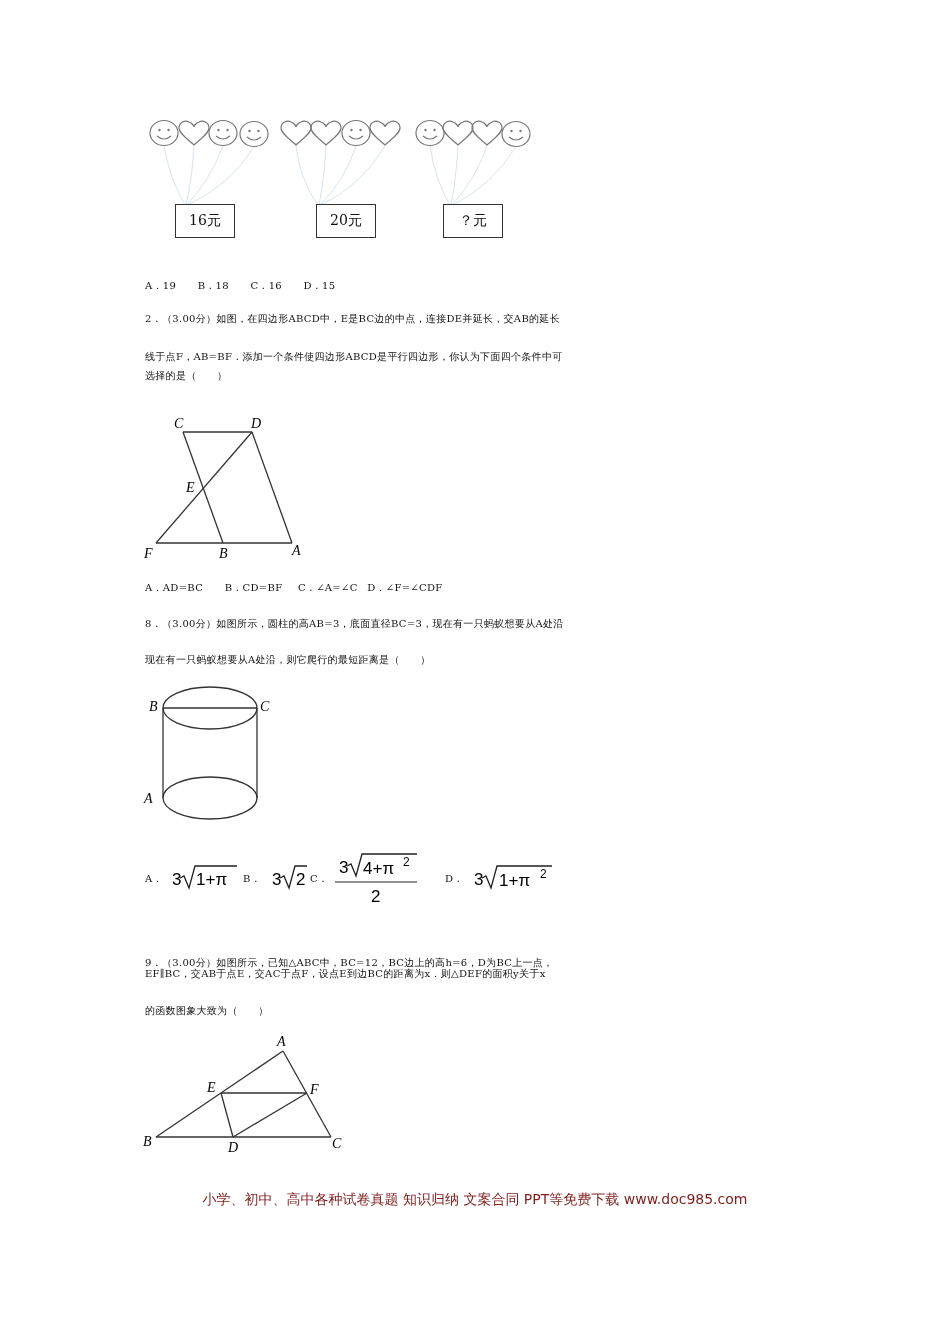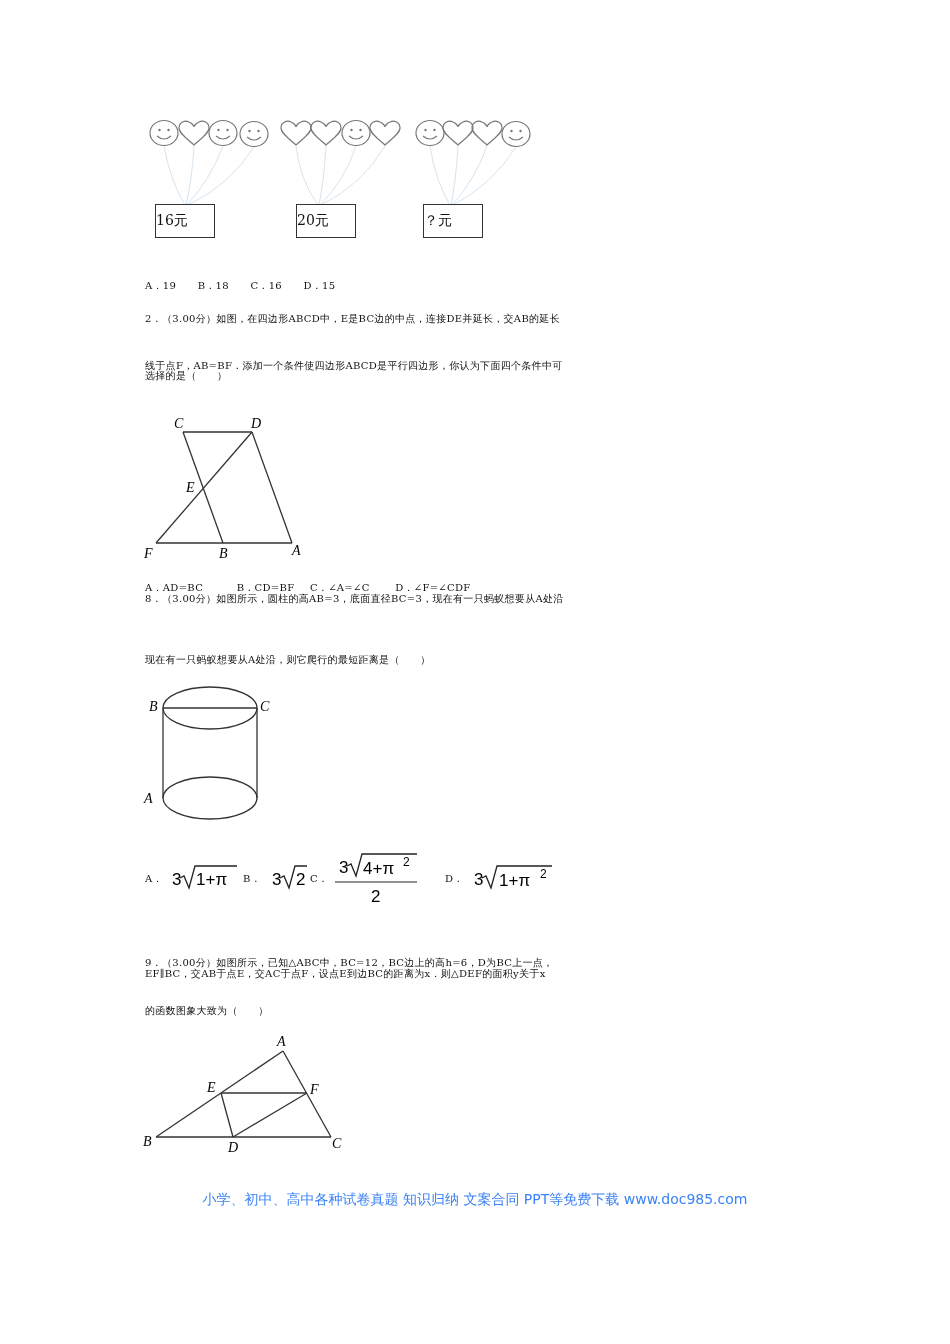--- a/index.html
+++ b/index.html
@@ -1,24 +1,24 @@
 <!DOCTYPE html>
 <html><head>
 <meta charset="utf-8">
 <style>
   html, body { margin:0; padding:0; background:#fff; }
   body { width:950px; height:1344px; position:relative; overflow:hidden;
          font-family:"DejaVu Serif","Liberation Serif",serif; color:#111; }
   .line { position:absolute; left:145px; font-size:10px; white-space:nowrap; letter-spacing:0.3px; }
   .fig { position:absolute; }
   .pricebox { position:absolute; border:1.6px solid #333; width:58px; height:32px;
-              font-size:14px; display:flex; align-items:center; justify-content:flex-start; }
+              font-size:14px; display:flex; align-items:center; justify-content:center;margin-left:20px; }
   .opt { display:inline-block; margin-right:28px; }
   .footer { position:absolute; left:0; width:950px; top:1191px; text-align:center;
-            font-family:"DejaVu Sans","Liberation Sans",sans-serif; font-size:14px; color:#3b82f6; }
+            font-family:"DejaVu Sans","Liberation Sans",sans-serif; font-size:14px; color:#7f1d1d; }
   .lbl { font-family:"Liberation Serif","DejaVu Serif",serif; font-style:italic; font-size:14px; }
 </style>
 </head>
 <body>
 
 <svg class="fig" style="left:140px;top:110px" width="400" height="140" viewBox="0 0 400 140">
   <defs>
     <g id="smiley">
       <ellipse cx="0" cy="0" rx="14" ry="12.5" fill="none" stroke="#777" stroke-width="1.2"></ellipse>
       <circle cx="-4.5" cy="-3" r="1.2" fill="#777"></circle>
@@ -63,47 +63,47 @@
   </div>
 
 <div class="line" style="top:279px">
   <span class="opt" style="margin-right:18px">A．19</span>
   <span class="opt" style="margin-right:18px">B．18</span>
   <span class="opt" style="margin-right:18px">C．16</span>
   <span class="opt">D．15</span>
 </div>
 
 <div class="line" style="top:312px">2．（3.00分）如图，在四边形ABCD中，E是BC边的中点，连接DE并延长，交AB的延长</div>
-<div class="line" style="top:359px">线于点F，AB=BF．添加一个条件使四边形ABCD是平行四边形，你认为下面四个条件中可</div>
+<div class="line" style="top:350px">线于点F，AB=BF．添加一个条件使四边形ABCD是平行四边形，你认为下面四个条件中可</div>
 <div class="line" style="top:369px">选择的是（　　）</div>
 
 <svg class="fig" style="left:140px;top:410px" width="180" height="155" viewBox="0 0 180 155">
   <g stroke="#333" stroke-width="1.3" fill="none">
     <line x1="43" y1="22" x2="112" y2="22"></line>
     <line x1="43" y1="22" x2="83" y2="133"></line>
     <line x1="112" y1="22" x2="152" y2="133"></line>
     <line x1="16" y1="133" x2="152" y2="133"></line>
     <line x1="16" y1="133" x2="112" y2="22"></line>
   </g>
   <text class="lbl" x="34" y="18">C</text>
   <text class="lbl" x="111" y="18">D</text>
   <text class="lbl" x="46" y="82">E</text>
   <text class="lbl" x="4" y="148">F</text>
   <text class="lbl" x="79" y="148">B</text>
   <text class="lbl" x="152" y="145">A</text>
 </svg>
 
 <div class="line" style="top:581px">
-  <span class="opt" style="margin-right:30px">A．AD=BC</span>
+  <span class="opt" style="margin-right:18px">A．AD=BC</span>
   <span class="opt" style="margin-right:12px">B．CD=BF</span>
-  <span class="opt" style="margin-right:22px">C．∠A=∠C</span>
+  <span class="opt" style="margin-right:6px">C．∠A=∠C</span>
   <span class="opt">D．∠F=∠CDF</span>
 </div>
 
-<div class="line" style="top:592px">8．（3.00分）如图所示，圆柱的高AB=3，底面直径BC=3，现在有一只蚂蚁想要从A处沿</div>
+<div class="line" style="top:617px">8．（3.00分）如图所示，圆柱的高AB=3，底面直径BC=3，现在有一只蚂蚁想要从A处沿</div>
 <div class="line" style="top:653px">现在有一只蚂蚁想要从A处沿，则它爬行的最短距离是（　　）</div>
 
 <svg class="fig" style="left:140px;top:680px" width="150" height="140" viewBox="0 0 150 140">
   <g stroke="#333" stroke-width="1.3" fill="none">
     <ellipse cx="70" cy="28" rx="47" ry="21"></ellipse>
     <line x1="23" y1="28" x2="117" y2="28"></line>
     <line x1="23" y1="28" x2="23" y2="118"></line>
     <line x1="117" y1="28" x2="117" y2="118"></line>
     <ellipse cx="70" cy="118" rx="47" ry="21"></ellipse>
   </g>

